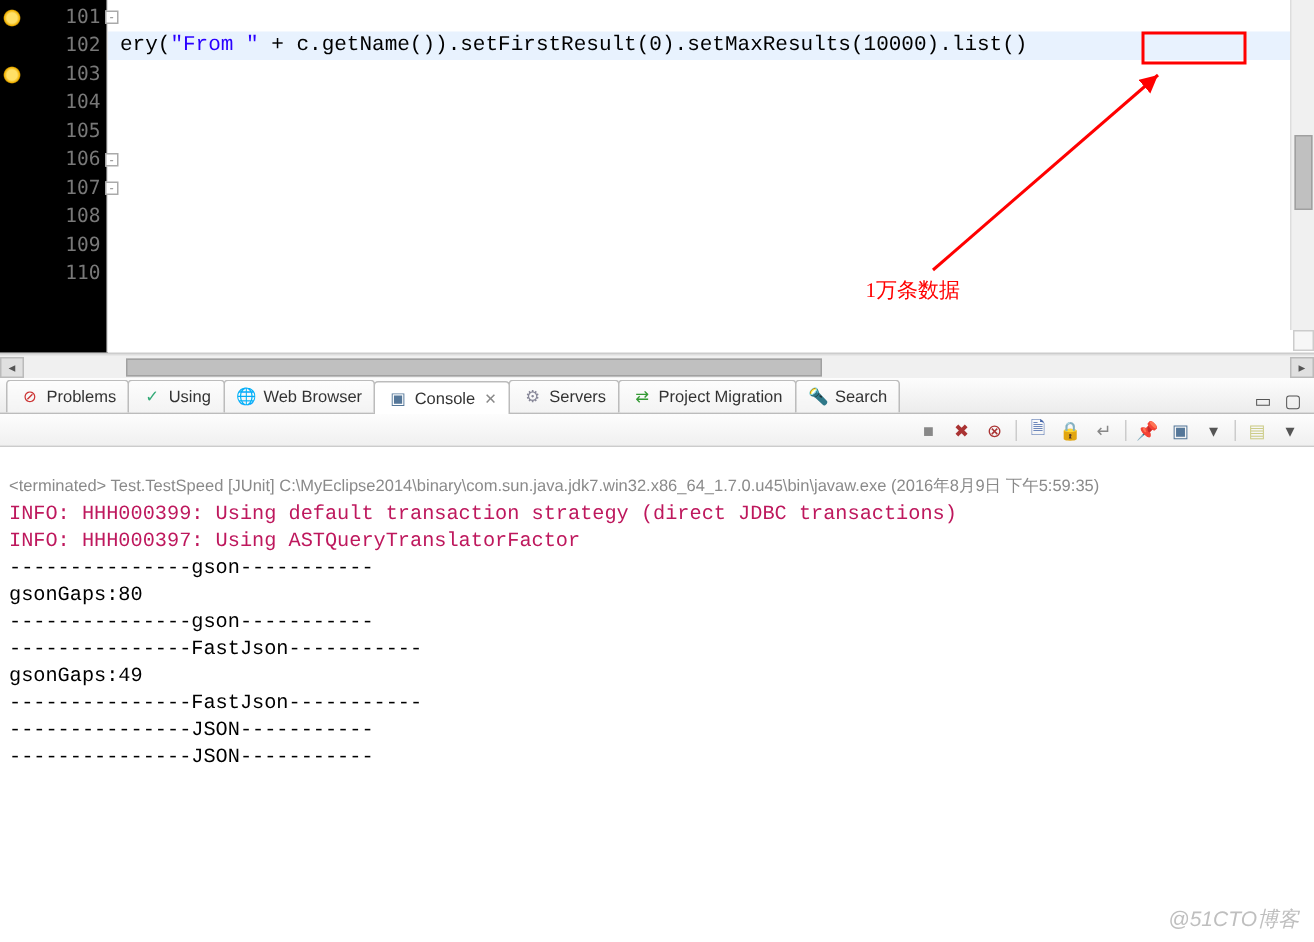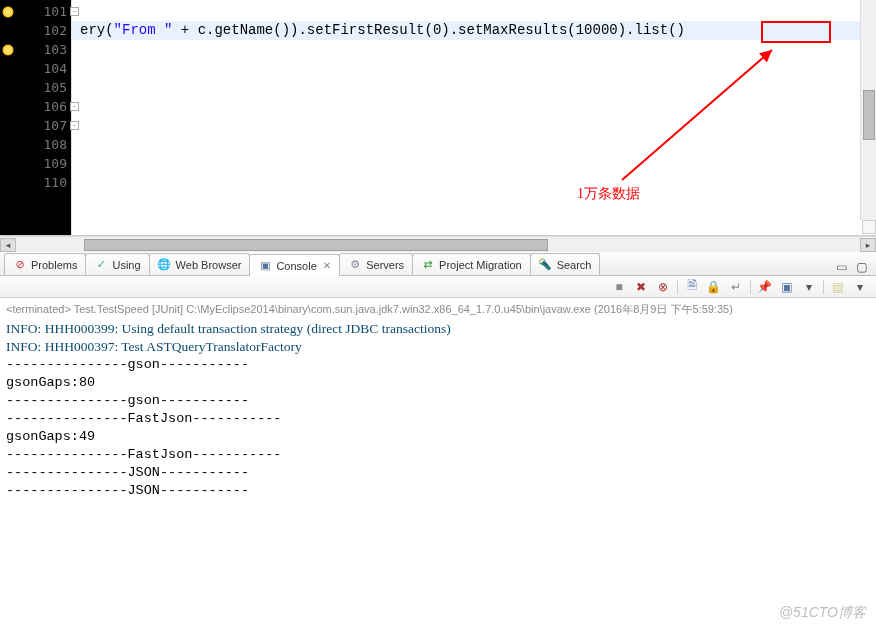--- a/index.html
+++ b/index.html
@@ -28,22 +28,22 @@
   .tabs-row { height: 24px; background: linear-gradient(#fdfdfd,#ececec); border-bottom: 1px solid #bcbcbc; display: flex; align-items: flex-end; padding-left: 4px; gap: 0; }
   .tab { height: 22px; padding: 0 8px; border: 1px solid #bcbcbc; border-bottom: none; background: linear-gradient(#fdfdfd,#f3f3f3); display: flex; align-items: center; gap: 4px; font-size: 11px; color: #333; border-radius: 3px 3px 0 0; margin-right: -1px; }
   .tab.active { background: #fff; position: relative; top: 1px; }
   .tab-icon { width: 14px; height: 14px; display: inline-flex; align-items: center; justify-content: center; font-size: 11px; }
   .tab-close { font-size: 10px; color: #888; margin-left: 2px; }
   .tabs-right { margin-left: auto; display: flex; gap: 4px; padding-right: 6px; align-items: center; }
   .toolbar { height: 22px; background: linear-gradient(#fdfdfd,#f0f0f0); border-bottom: 1px solid #ccc; display: flex; align-items: center; justify-content: flex-end; gap: 6px; padding: 0 8px; }
   .tool-btn { width: 16px; height: 16px; display: inline-flex; align-items: center; justify-content: center; font-size: 12px; color: #555; }
   .tool-sep { width: 1px; height: 14px; background: #ccc; }
   .console-body { font-family: Consolas, "Courier New", monospace; font-size: 13.5px; padding: 2px 6px; line-height: 18px; height: 320px; overflow: hidden; }
-  .term-line { color: #8a8a8a; font-size: 11px; font-family: "Segoe UI", sans-serif; padding-bottom: 2px; }
-  .red { color: #0c4a6e; font-family: Liberation Serif, serif; }
+  .term-line { color: #8a8a8a; font-size: 11px; font-family: "Segoe UI", sans-serif; padding-bottom: 2px; margin-top: 15px; }
+  .red { color: #be185d; }
   .blk { color: #000; }
   .watermark { position: absolute; right: 10px; bottom: 6px; color: #bfbfbf; font-size: 14px; font-family: "Microsoft YaHei", sans-serif; font-style: italic; }
   .mini-square { position:absolute; right:0; bottom:0; width:14px; height:14px; border:1px solid #ccc; background:#f7f7f7;}
 </style>
 </head>
 <body>
 
 <div class="editor-pane">
   <div class="gutter" id="gutter">
       <div class="gutter-row">101<span class="gutter-icon lightbulb"></span><span class="fold">-</span></div>
@@ -142,21 +142,21 @@
   <span class="tool-btn" style="color:#555">▾</span>
   <span class="tool-sep"></span>
   <span class="tool-btn" style="color:#cc8">▤</span>
   <span class="tool-btn" style="color:#555">▾</span>
 </div>
 
 <div class="console-body">
   <div class="term-line">&lt;terminated&gt; Test.TestSpeed [JUnit] C:\MyEclipse2014\binary\com.sun.java.jdk7.win32.x86_64_1.7.0.u45\bin\javaw.exe (2016年8月9日 下午5:59:35)</div>
   <div id="console-lines">
       <div class="red">INFO: HHH000399: Using default transaction strategy (direct JDBC transactions)</div>
-      <div class="red">INFO: HHH000397: Test ASTQueryTranslatorFactory</div>
+      <div class="red">INFO: HHH000397: Using ASTQueryTranslatorFactor</div>
       <div class="blk">---------------gson-----------</div>
       <div class="blk">gsonGaps:80</div>
       <div class="blk">---------------gson-----------</div>
       <div class="blk">---------------FastJson-----------</div>
       <div class="blk">gsonGaps:49</div>
       <div class="blk">---------------FastJson-----------</div>
       <div class="blk">---------------JSON-----------</div>
       <div class="blk">---------------JSON-----------</div>
     </div>
 </div>

